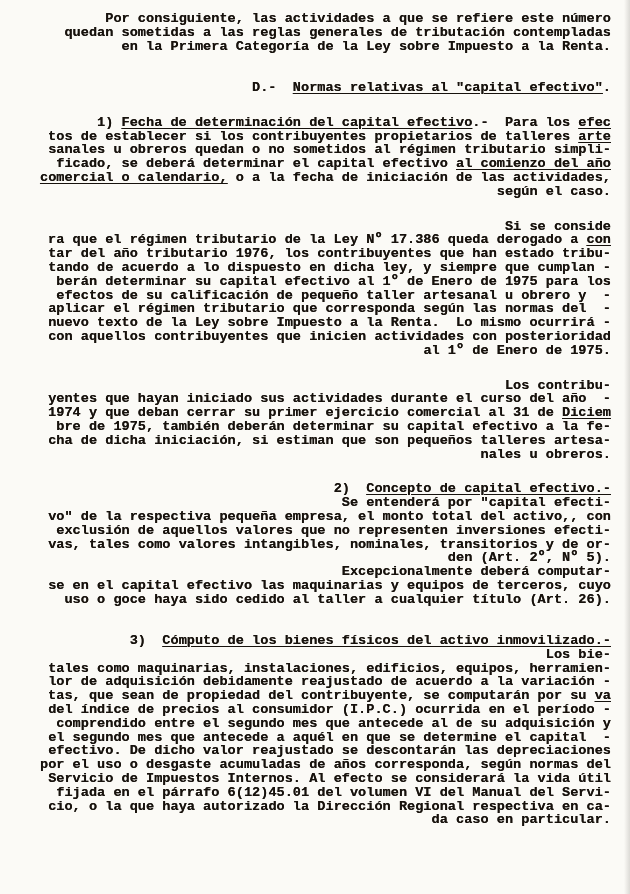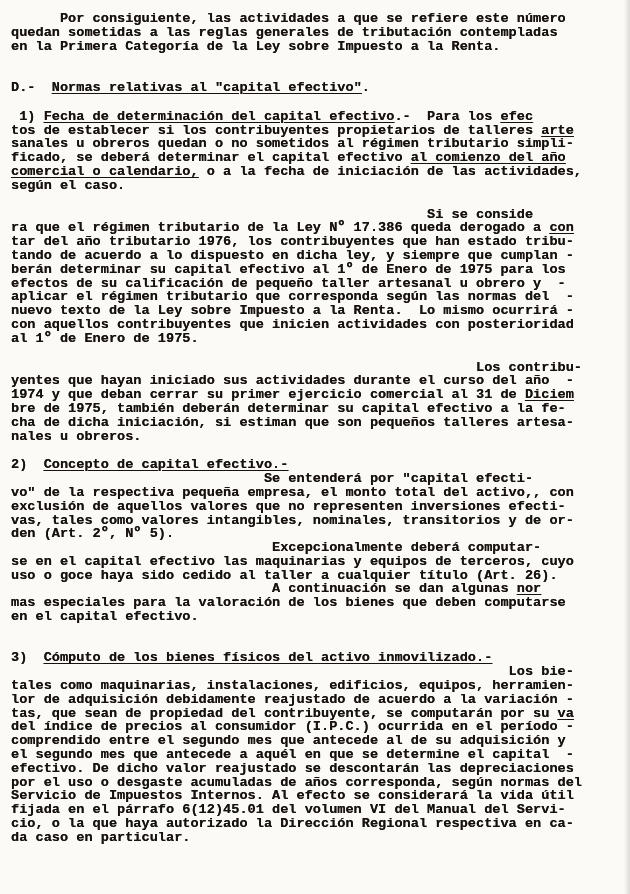--- a/index.html
+++ b/index.html
@@ -15,24 +15,25 @@
     position: absolute;
     left: 11px;
     top: 12px;
     width: 600px;
     font-family: "Liberation Mono", "DejaVu Sans Mono", monospace;
     font-weight: 700;
     font-size: 13.6px;
     line-height: 13.8px;
     color: #17120d;
     text-shadow: 0 0 0.6px rgba(25,18,12,0.85);
+    text-align: right;
   }
   .block { position: relative; }
   .mt-0 { margin-top: 0; }
-  .mt-1 { margin-top: 15px; }
+  .mt-1 { margin-top: 21px; }
   .mt-2 { margin-top: 27.6px; }
   .line { white-space: pre; height: 13.8px; }
   .u {
     text-decoration: underline;
     text-decoration-thickness: 1.4px;
     text-underline-offset: 2.2px;
   }
   .scan-edge {
     position: absolute;
     right: 0; top: 0;
@@ -88,25 +89,20 @@
         <div class="line"><span>vo" de la respectiva pequeña empresa, el monto total del activo,, con</span></div>
         <div class="line"><span>exclusión de aquellos valores que no representen inversiones efecti-</span></div>
         <div class="line"><span>vas, tales como valores intangibles, nominales, transitorios y de or-</span></div>
         <div class="line"><span>den (Art. 2º, Nº 5).</span></div>
       </div>
       <div class="block mt-0">
         <div class="line"><span>                                Excepcionalmente deberá computar-</span></div>
         <div class="line"><span>se en el capital efectivo las maquinarias y equipos de terceros, cuyo</span></div>
         <div class="line"><span>uso o goce haya sido cedido al taller a cualquier título (Art. 26).</span></div>
       </div>
-      <div class="block mt-0">
-        <div class="line"><span>                                A continuación se dan algunas </span><span class="u">nor</span></div>
-        <div class="line"><span>mas especiales para la valoración de los bienes que deben computarse</span></div>
-        <div class="line"><span>en el capital efectivo.</span></div>
-      </div>
       <div class="block mt-2">
         <div class="line"><span>3)  </span><span class="u">Cómputo de los bienes físicos del activo inmovilizado.-</span></div>
         <div class="line"><span>                                                             Los bie-</span></div>
         <div class="line"><span>tales como maquinarias, instalaciones, edificios, equipos, herramien-</span></div>
         <div class="line"><span>lor de adquisición debidamente reajustado de acuerdo a la variación -</span></div>
         <div class="line"><span>tas, que sean de propiedad del contribuyente, se computarán por su </span><span class="u">va</span></div>
         <div class="line"><span>del índice de precios al consumidor (I.P.C.) ocurrida en el período -</span></div>
         <div class="line"><span>comprendido entre el segundo mes que antecede al de su adquisición y</span></div>
         <div class="line"><span>el segundo mes que antecede a aquél en que se determine el capital  -</span></div>
         <div class="line"><span>efectivo. De dicho valor reajustado se descontarán las depreciaciones</span></div>

